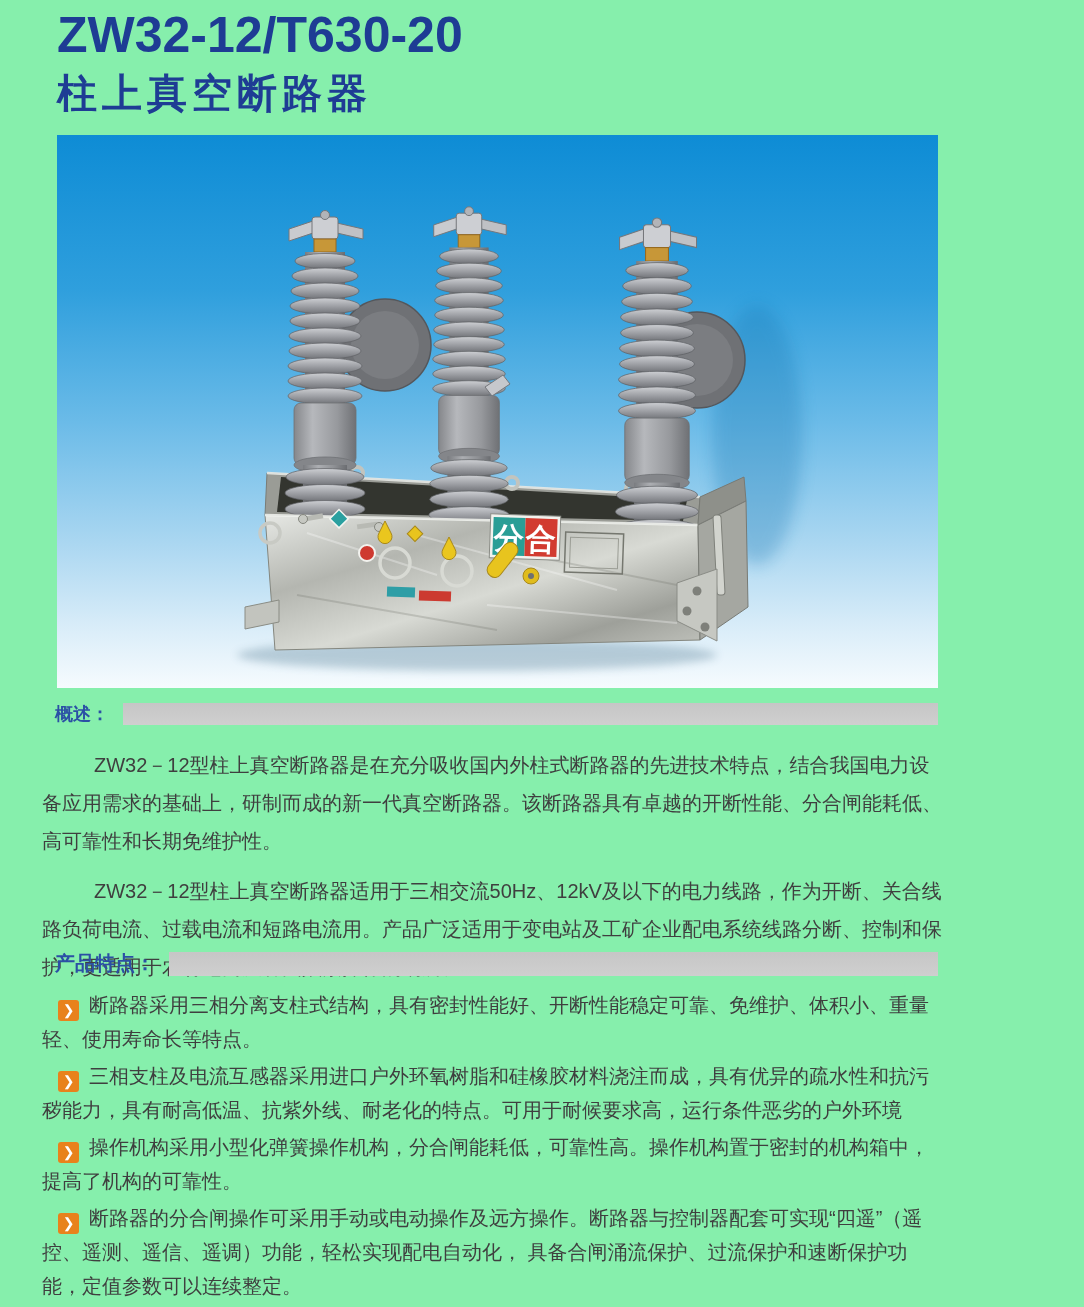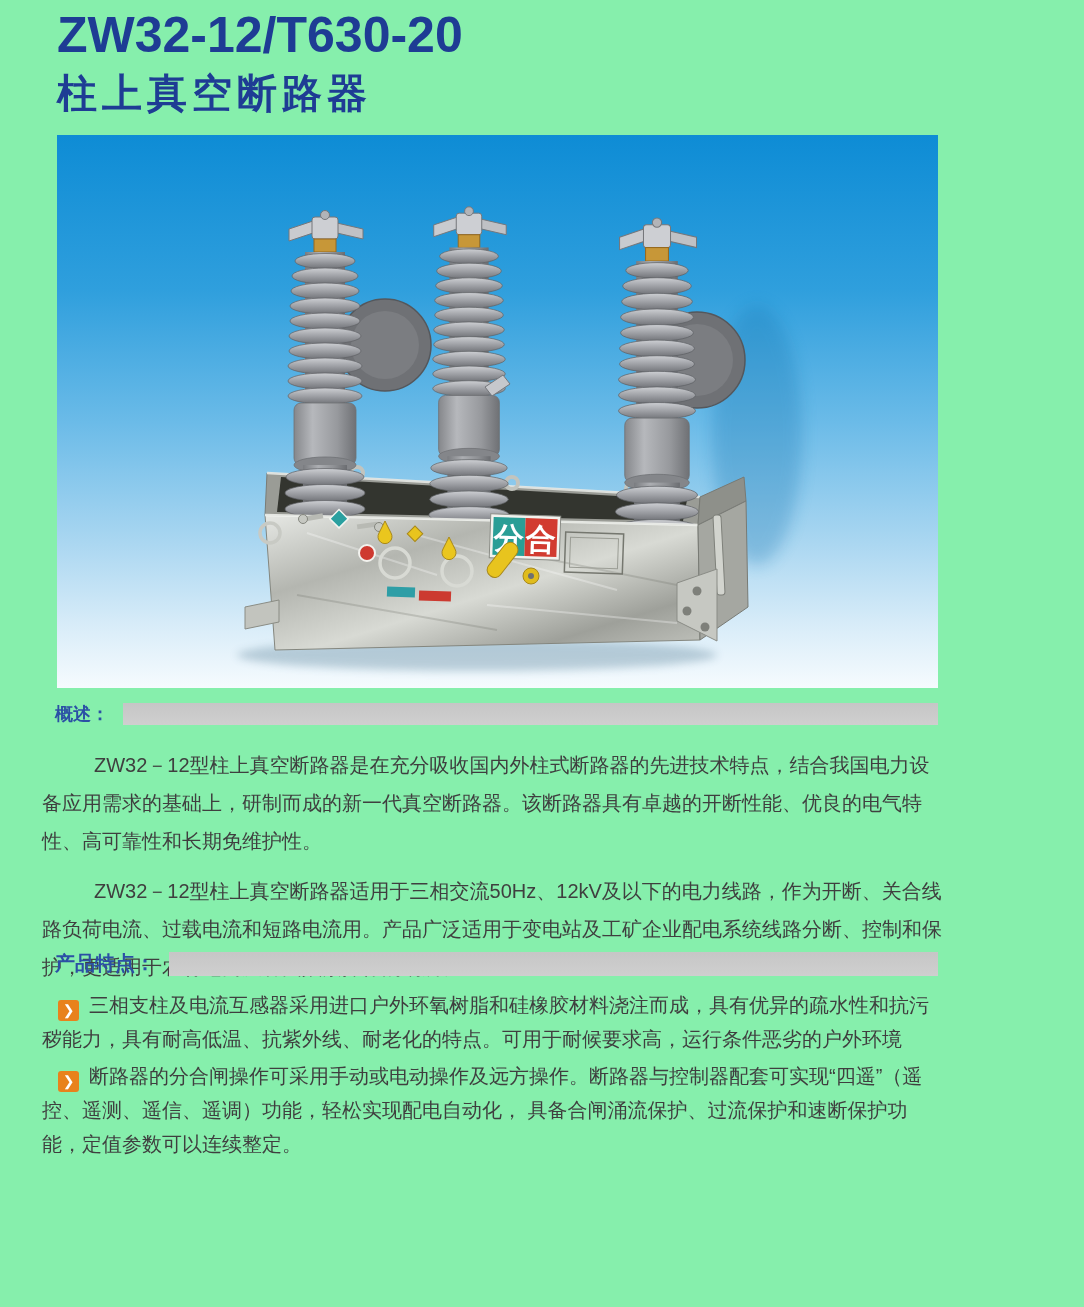--- a/index.html
+++ b/index.html
@@ -211,26 +211,28 @@
         <circle cx="474" cy="441" r="3" fill="#6E7072"></circle>
       </g>
     </svg>
   </div>
 
   <div id="overview-header" class="sec-header">
     <span class="label">概述：</span>
     <span class="bar"></span>
   </div>
   <div class="overview-body">
-    <p>ZW32－12型柱上真空断路器是在充分吸收国内外柱式断路器的先进技术特点，结合我国电力设备应用需求的基础上，研制而成的新一代真空断路器。该断路器具有卓越的开断性能、优良的电气特性、高可靠性和长期免维护性。</p>
+    <p>ZW32－12型柱上真空断路器是在充分吸收国内外柱式断路器的先进技术特点，结合我国电力设备应用需求的基础上，研制而成的新一代真空断路器。该断路器具有卓越的开断性能、分合闸能耗低、高可靠性和长期免维护性。</p>
     <p>ZW32－12型柱上真空断路器适用于三相交流50Hz、12kV及以下的电力线路，作为开断、关合线路负荷电流、过载电流和短路电流用。产品广泛适用于变电站及工矿企业配电系统线路分断、控制和保护，更适用于农村电网及各类频繁操作的场所。</p>
   </div>
 
   <div id="features-header" class="sec-header">
     <span class="label">产品特点：</span>
     <span class="bar"></span>
   </div>
   <div class="features-body">
+    <p class="feature"><span class="bullet">❯</span><span>断路器采用三相分离支柱式结构，具有密封性能好、开断性能稳定可靠、免维护、体积小、重量轻、使用寿命长等特点。</span></p>
     <p class="feature"><span class="bullet">❯</span><span>三相支柱及电流互感器采用进口户外环氧树脂和硅橡胶材料浇注而成，具有优异的疏水性和抗污秽能力，具有耐高低温、抗紫外线、耐老化的特点。可用于耐候要求高，运行条件恶劣的户外环境</span></p>
+    <p class="feature"><span class="bullet">❯</span><span>操作机构采用小型化弹簧操作机构，分合闸能耗低，可靠性高。操作机构置于密封的机构箱中，提高了机构的可靠性。</span></p>
     <p class="feature"><span class="bullet">❯</span><span>断路器的分合闸操作可采用手动或电动操作及远方操作。断路器与控制器配套可实现“四遥”（遥控、遥测、遥信、遥调）功能，轻松实现配电自动化， 具备合闸涌流保护、过流保护和速断保护功能，定值参数可以连续整定。</span></p>
   </div>
 
 </div>
 
 </body></html>

